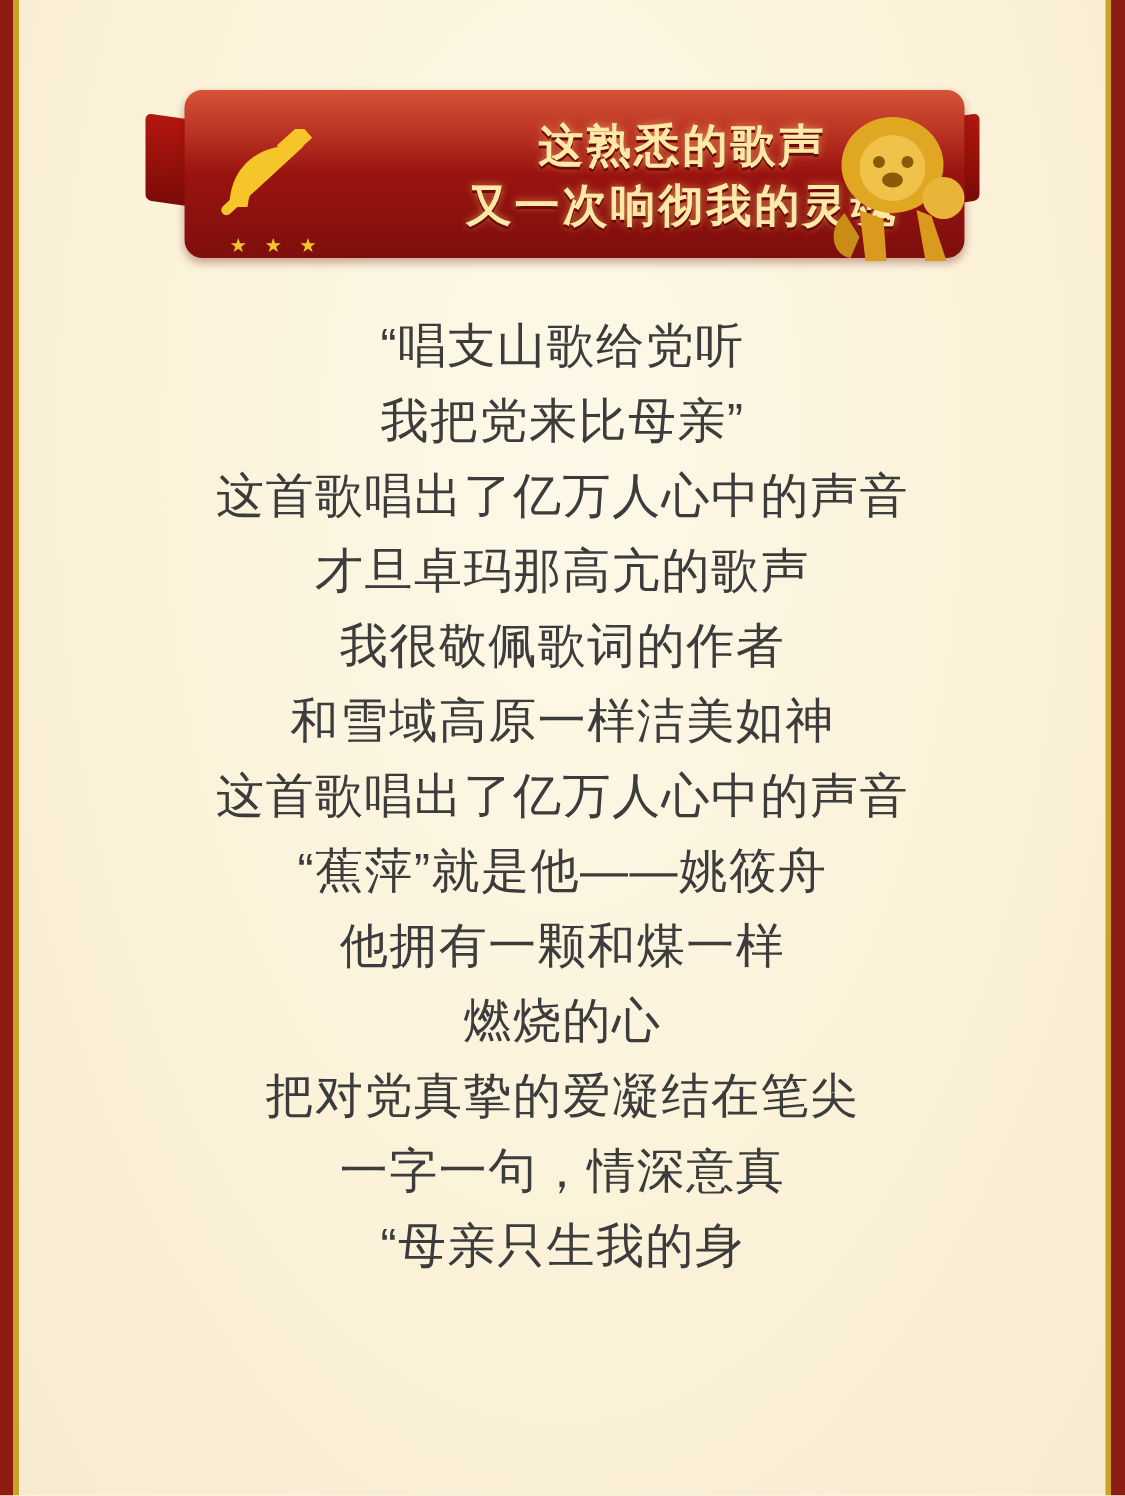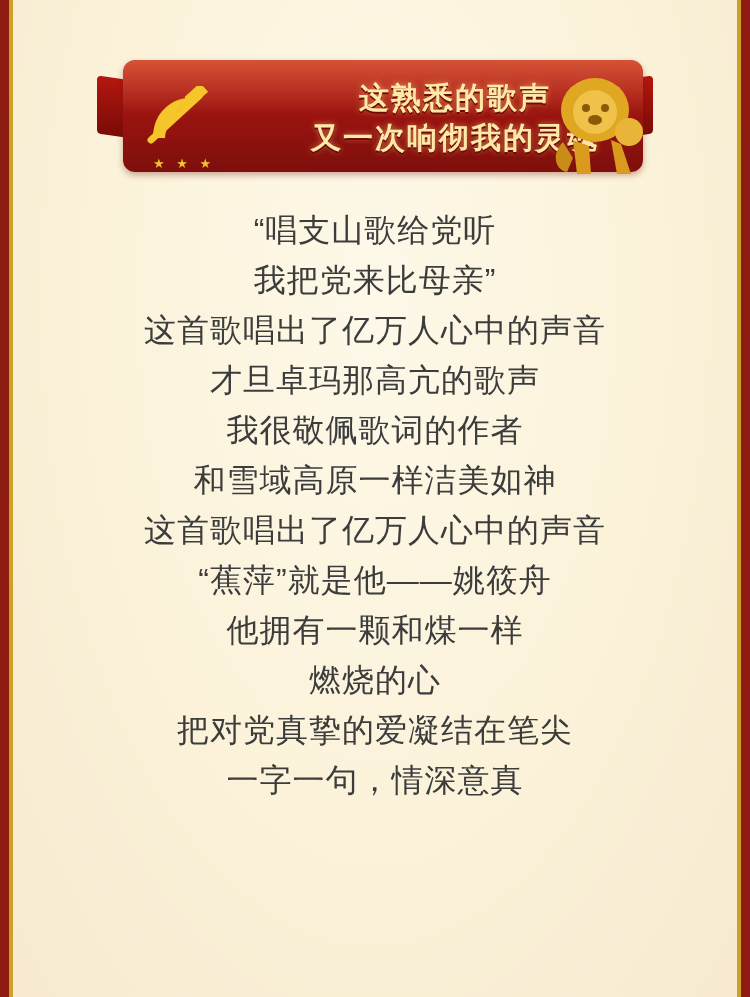--- a/index.html
+++ b/index.html
@@ -182,16 +182,17 @@
       <p>这首歌唱出了亿万人心中的声音</p>
       <p>才旦卓玛那高亢的歌声</p>
       <p>我很敬佩歌词的作者</p>
       <p>和雪域高原一样洁美如神</p>
       <p>这首歌唱出了亿万人心中的声音</p>
       <p>“蕉萍”就是他——姚筱舟</p>
       <p>他拥有一颗和煤一样</p>
       <p>燃烧的心</p>
       <p>把对党真挚的爱凝结在笔尖</p>
       <p>一字一句，情深意真</p>
+      <p>“母亲只生我的身</p>
     </div>
 
   </div>
 </div>
 
 </body></html>

